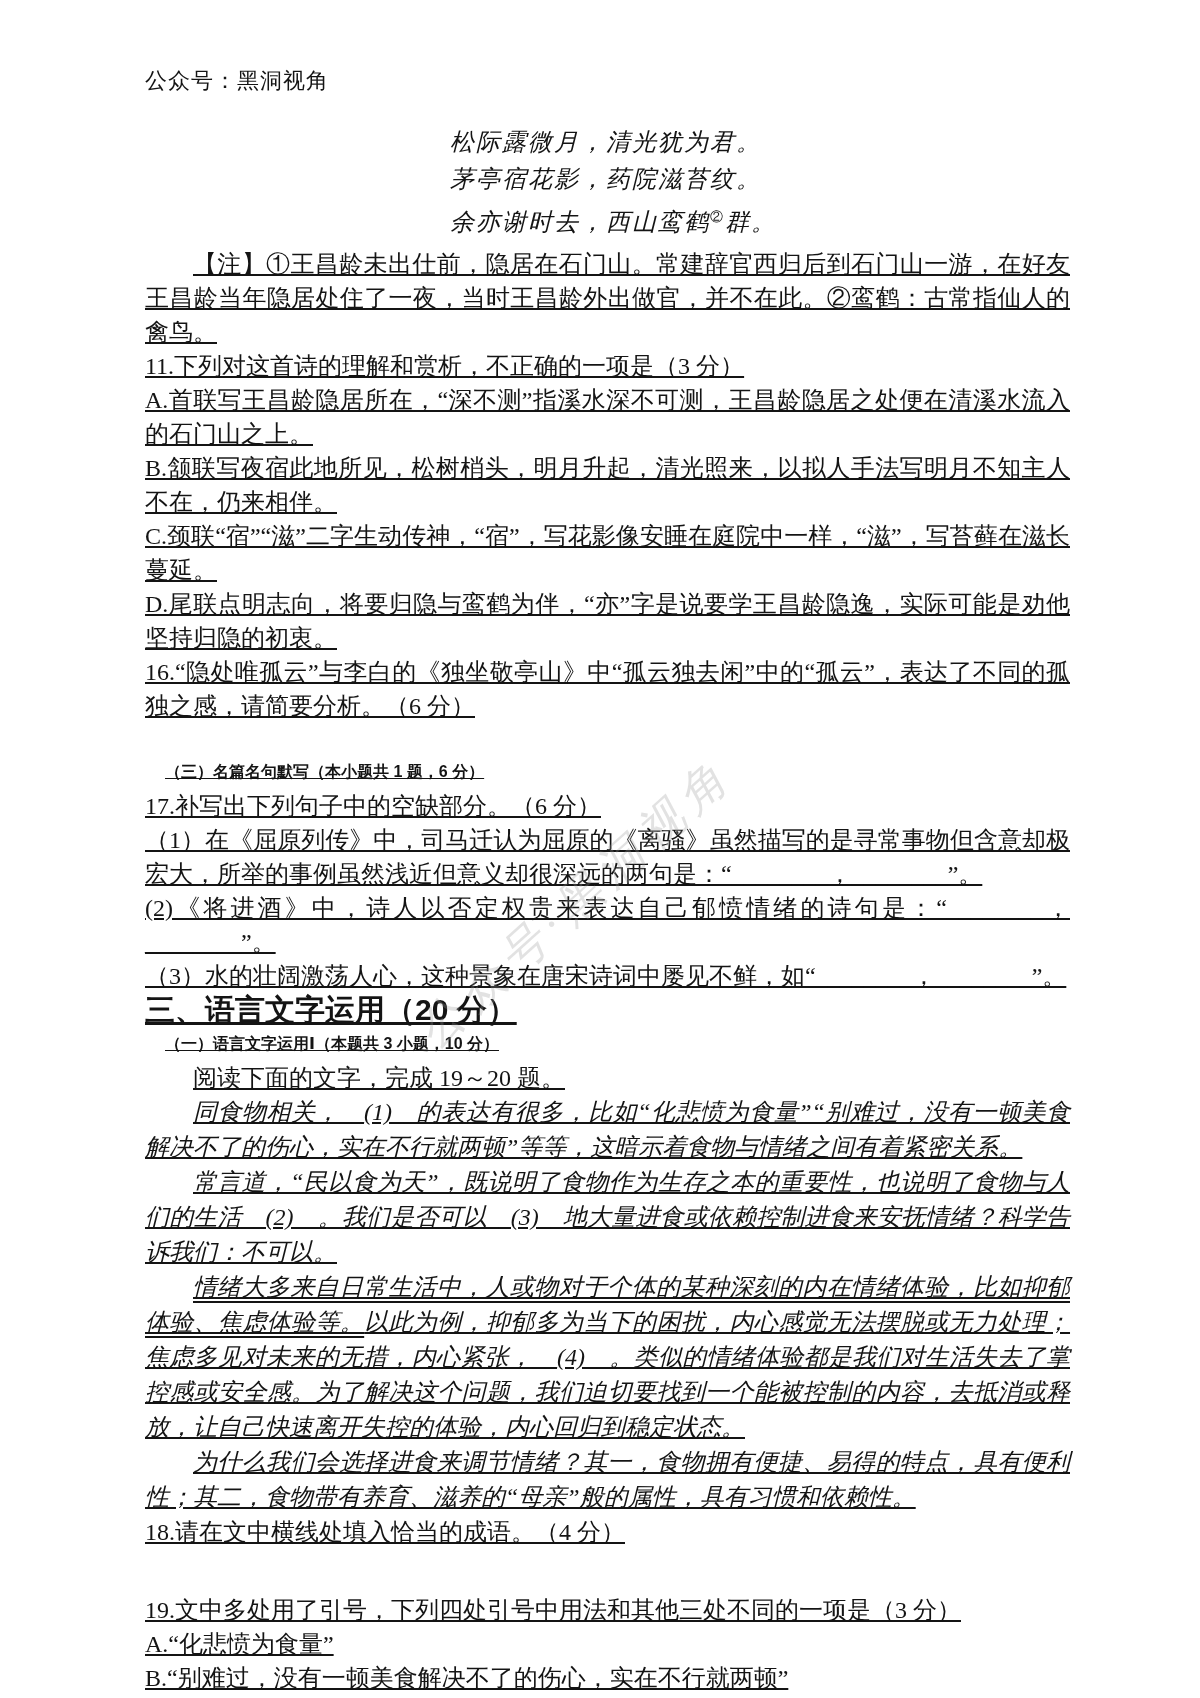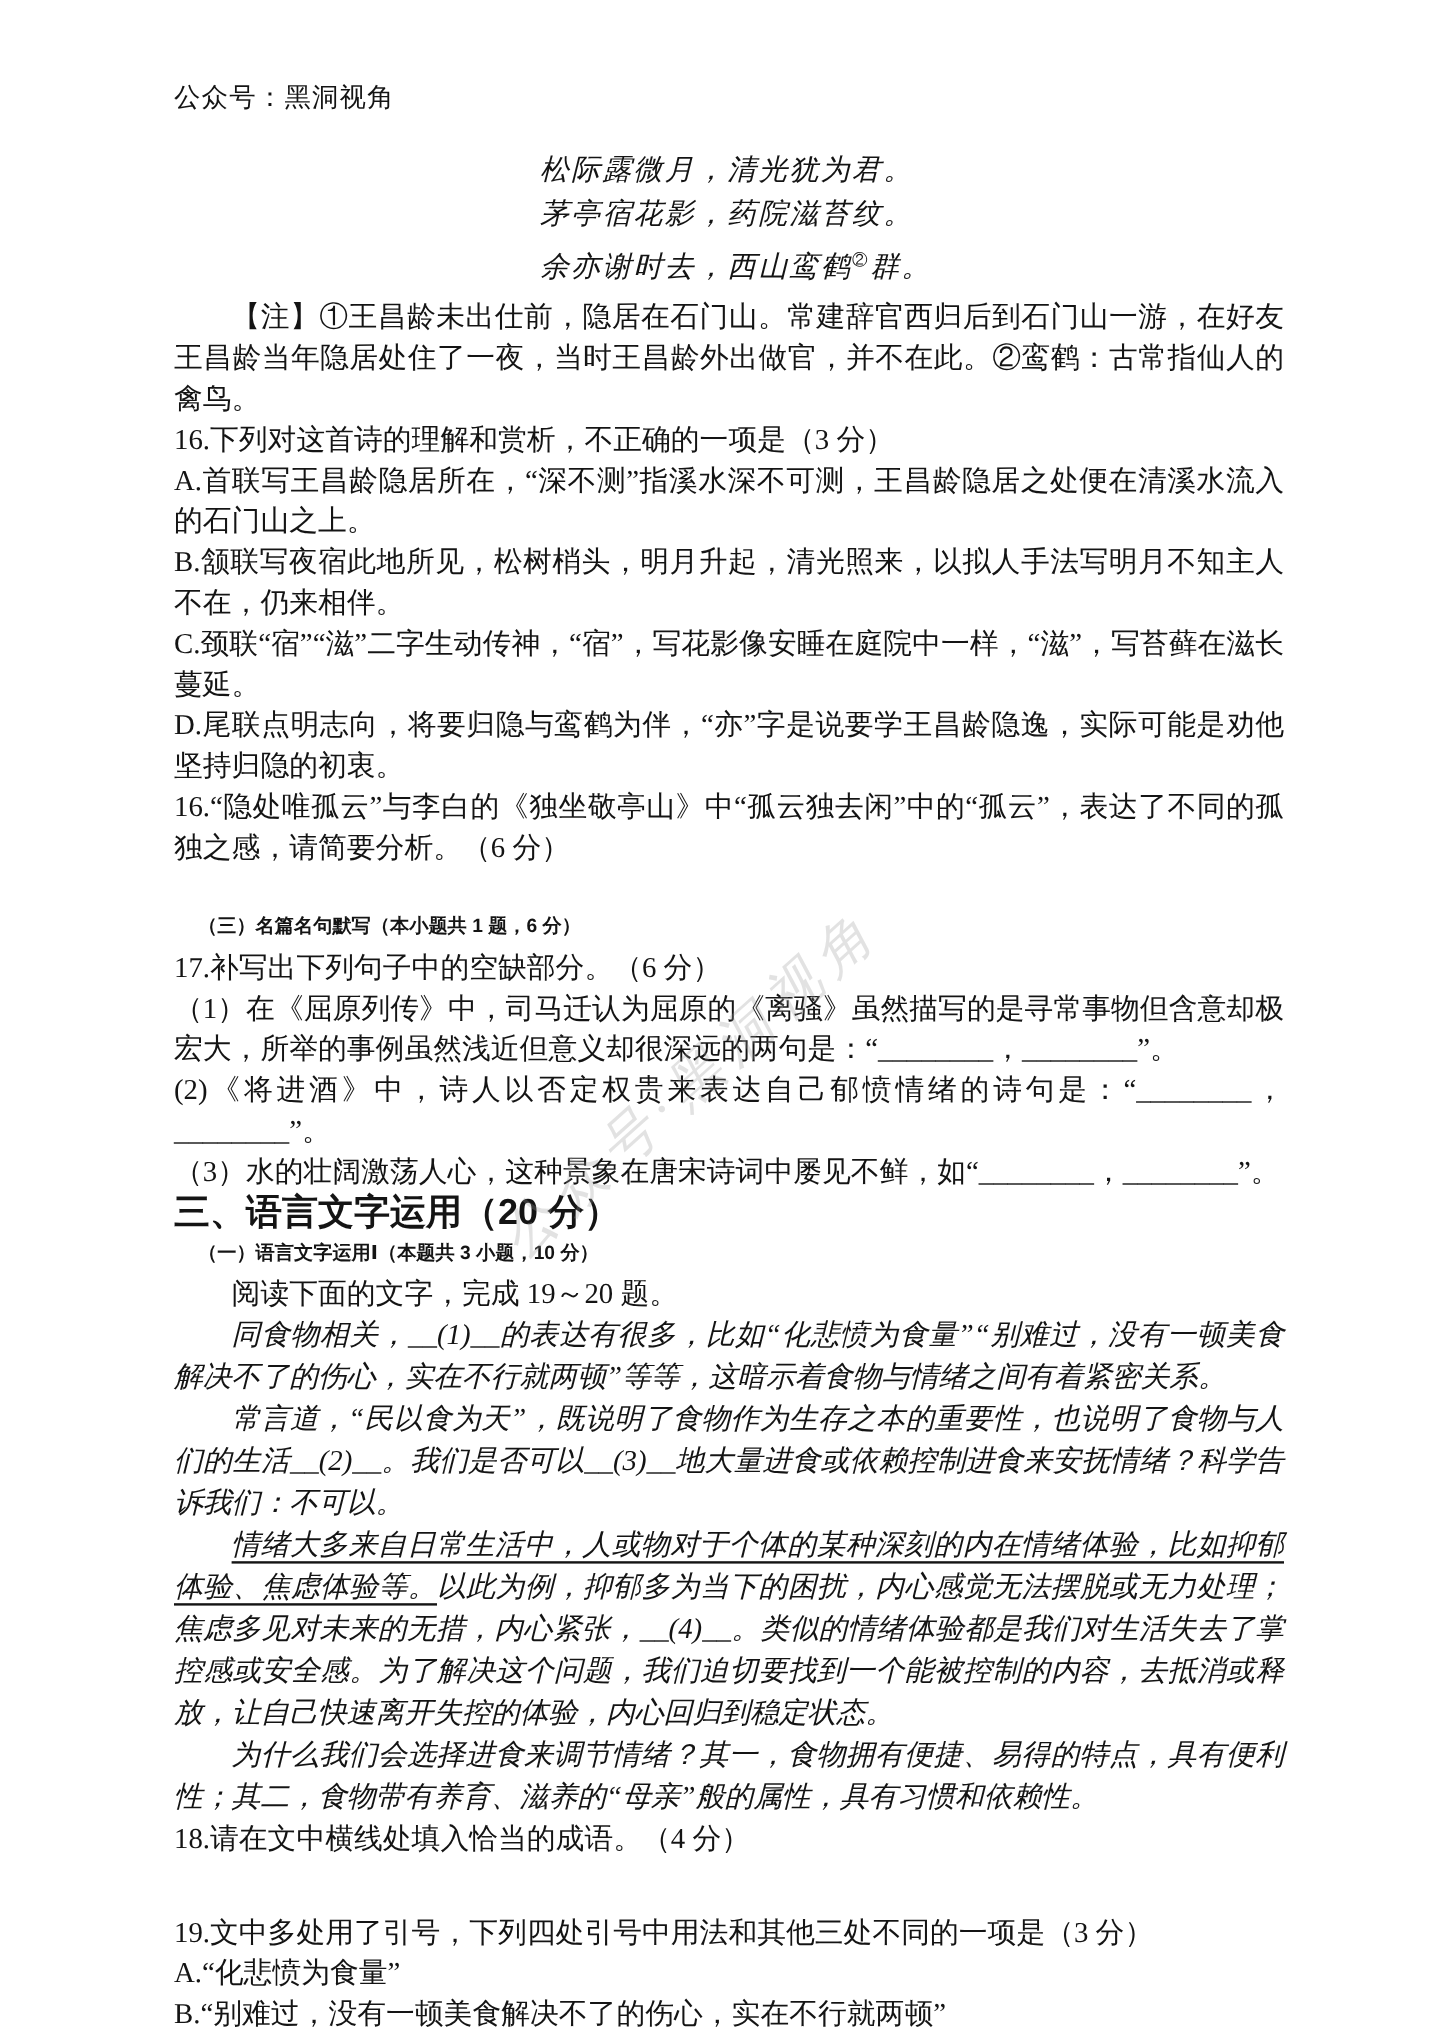--- a/index.html
+++ b/index.html
@@ -7,21 +7,21 @@
     width:1200px;height:1698px;
     font-family:"Liberation Serif","DejaVu Serif",serif;
     color:#141414;
   }
   .page{position:relative;width:1200px;height:1698px;overflow:hidden;background:#fff;}
   .content{
     padding:64px 130px 0 145px;
     font-size:24px;line-height:34px;
     text-align:justify;
   }
-  p{margin:0;}
+  p{margin:0;text-decoration:underline;}
   .header-line{
     font-family:"Liberation Sans","DejaVu Sans",sans-serif;
     font-size:22px;letter-spacing:1px;margin-bottom:10px;
   }
   .poem{margin:26px 0 0 305px;font-style:italic;}
   .poem-line{line-height:37px;letter-spacing:2px;}
   .poem-line sup{font-size:13px;font-style:normal;}
   .note{text-indent:2em;margin-top:6px;}
   .q-stem{margin:0;}
   .q-option{margin:0;}
@@ -57,21 +57,21 @@
     <div class="header-line">公众号：黑洞视角</div>
 
     <div class="poem">
       <div class="poem-line">松际露微月，清光犹为君。</div>
       <div class="poem-line">茅亭宿花影，药院滋苔纹。</div>
       <div class="poem-line"><span>余亦谢时去，西山鸾鹤</span><sup>②</sup><span>群。</span></div>
     </div>
 
     <p class="note">【注】①王昌龄未出仕前，隐居在石门山。常建辞官西归后到石门山一游，在好友王昌龄当年隐居处住了一夜，当时王昌龄外出做官，并不在此。②鸾鹤：古常指仙人的禽鸟。</p>
 
-    <p class="q-stem">16.下列对这首诗的理解和赏析，不正确的一项是（3 分）</p>
+    <p class="q-stem">11.下列对这首诗的理解和赏析，不正确的一项是（3 分）</p>
     <p class="q-option">A.首联写王昌龄隐居所在，“深不测”指溪水深不可测，王昌龄隐居之处便在清溪水流入的石门山之上。</p>
     <p class="q-option">B.颔联写夜宿此地所见，松树梢头，明月升起，清光照来，以拟人手法写明月不知主人不在，仍来相伴。</p>
     <p class="q-option">C.颈联“宿”“滋”二字生动传神，“宿”，写花影像安睡在庭院中一样，“滋”，写苔藓在滋长蔓延。</p>
     <p class="q-option">D.尾联点明志向，将要归隐与鸾鹤为伴，“亦”字是说要学王昌龄隐逸，实际可能是劝他坚持归隐的初衷。</p>
 
     <p class="q-stem gap-after">16.“隐处唯孤云”与李白的《独坐敬亭山》中“孤云独去闲”中的“孤云”，表达了不同的孤独之感，请简要分析。（6 分）</p>
 
     <p class="sec-heading">（三）名篇名句默写（本小题共 1 题，6 分）</p>
     <p class="q-stem">17.补写出下列句子中的空缺部分。（6 分）</p>
     <p class="q-option">（1）在《屈原列传》中，司马迁认为屈原的《离骚》虽然描写的是寻常事物但含意却极宏大，所举的事例虽然浅近但意义却很深远的两句是：“________，________”。</p>

